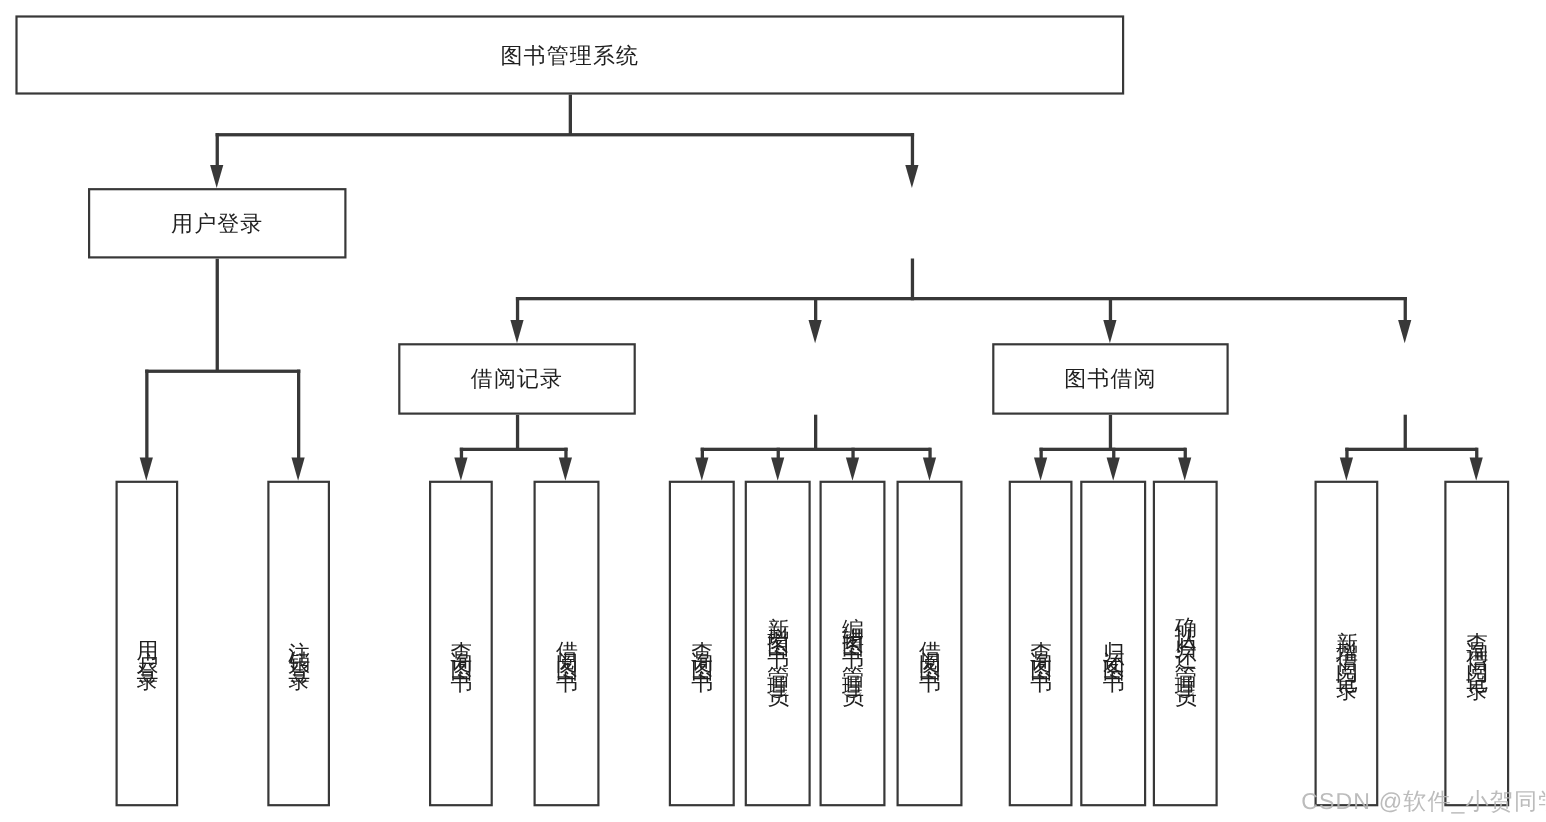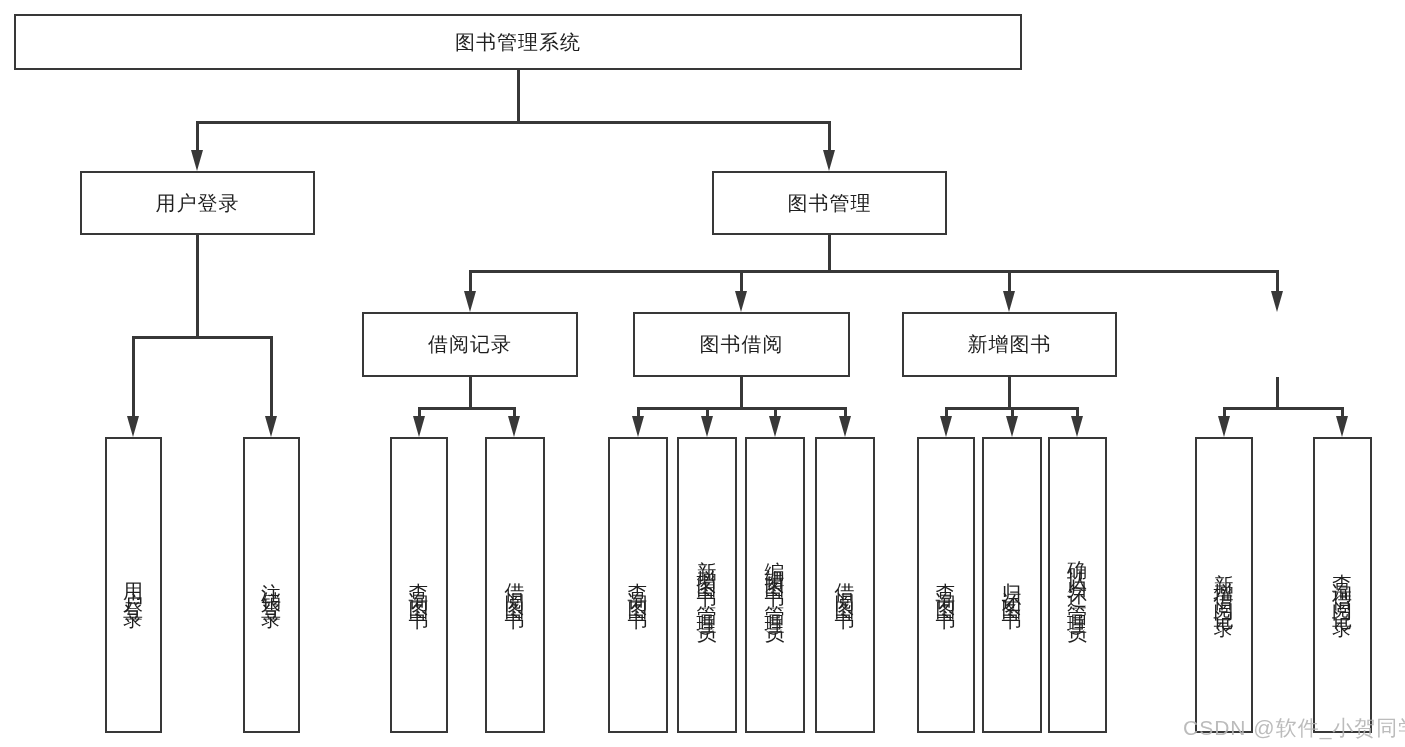--- a/index.html
+++ b/index.html
@@ -57,39 +57,33 @@
     z-index: 6;
     opacity: 0.9;
     white-space: nowrap;
   }
 </style>
 </head>
 <body>
 
 <div class="stage">
 
-  <div class="box" style="left:14px; top:14px; width:1008px; height:56px;">
+  <div class="box" style="left:14px; top:14px; width:1008px; height:72px;">
     <span>图书管理系统</span>
   </div>
 
   <div class="box" style="left:80px; top:171px; width:235px; height:64px;">
     <span>用户登录</span>
   </div>
-  <div class="box" style="left:712px; top:171px; width:235px; height:64px;">
-    <span>图书管理</span>
-  </div>
 
   <div class="box" style="left:362px; top:312px; width:216px; height:65px;">
     <span>借阅记录</span>
   </div>
-  <div class="box" style="left:633px; top:312px; width:217px; height:65px;">
+  <div class="box" style="left:902px; top:312px; width:215px; height:65px;">
     <span>图书借阅</span>
-  </div>
-  <div class="box" style="left:902px; top:312px; width:215px; height:65px;">
-    <span>新增图书</span>
   </div>
 
   <div class="box vbox" style="left:105px; top:437px; width:57px; height:296px;">
     <span>用户登录</span>
   </div>
   <div class="box vbox" style="left:243px; top:437px; width:57px; height:296px;">
     <span>注销登录</span>
   </div>
 
   <div class="box vbox" style="left:390px; top:437px; width:58px; height:296px;">

